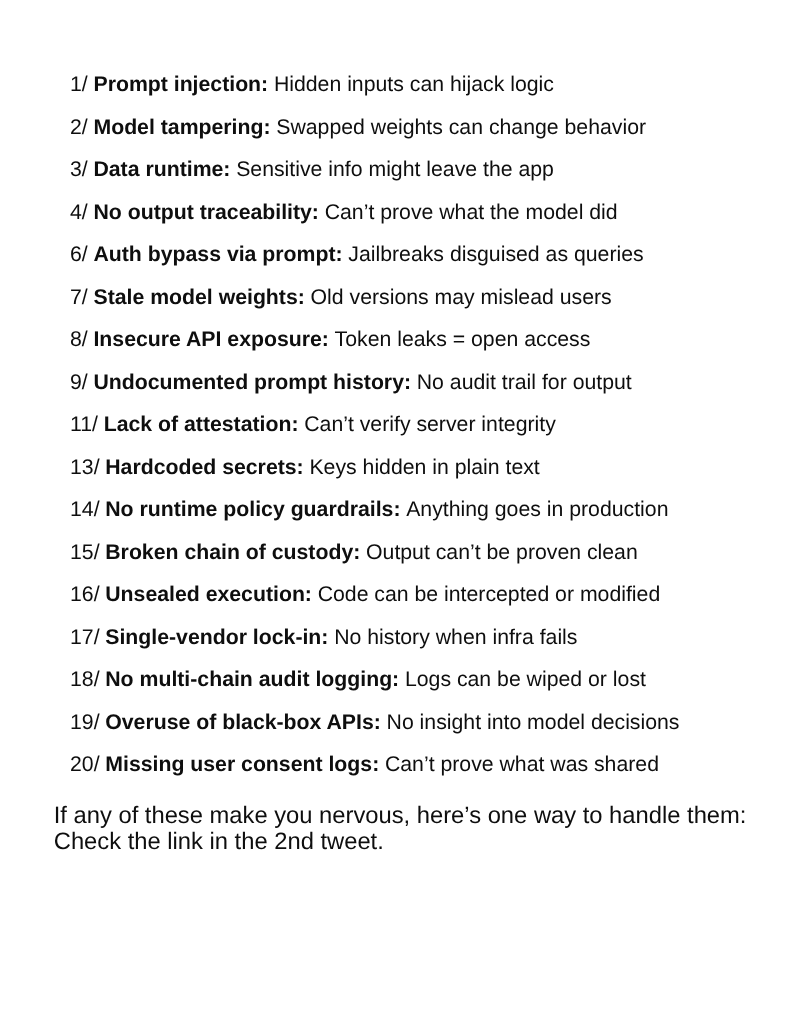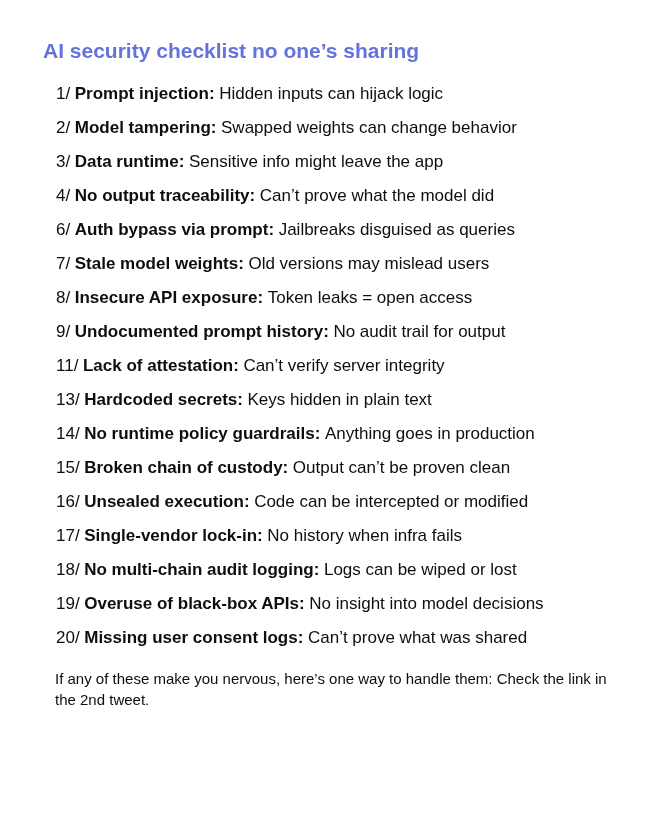--- a/index.html
+++ b/index.html
@@ -32,32 +32,31 @@
   }
   .checklist li {
     font-size: 17px;
     line-height: 34px;
     white-space: nowrap;
   }
   .item-num { margin-right: 0.27em; }
   .item-label { font-weight: bold; margin-right: 0.27em; }
   .item-desc { font-weight: normal; }
   .footer {
-    font-size: 15px;
+    font-size: 19px;
     line-height: 21px;
-    margin: 4px 0 0 12px;
+    margin: 4px 0 0 0;
     max-width: 572px;
   }
 </style>
 </head>
 <body>
 
 <div class="page">
 
-  <h1 class="title">AI security checklist no one’s sharing</h1>
 
   <ol class="checklist">
 
       <li><span class="item-num">1/</span><span class="item-label">Prompt injection:</span><span class="item-desc">Hidden inputs can hijack logic</span></li>
 
       <li><span class="item-num">2/</span><span class="item-label">Model tampering:</span><span class="item-desc">Swapped weights can change behavior</span></li>
 
       <li><span class="item-num">3/</span><span class="item-label">Data runtime:</span><span class="item-desc">Sensitive info might leave the app</span></li>
 
       <li><span class="item-num">4/</span><span class="item-label">No output traceability:</span><span class="item-desc">Can’t prove what the model did</span></li>

